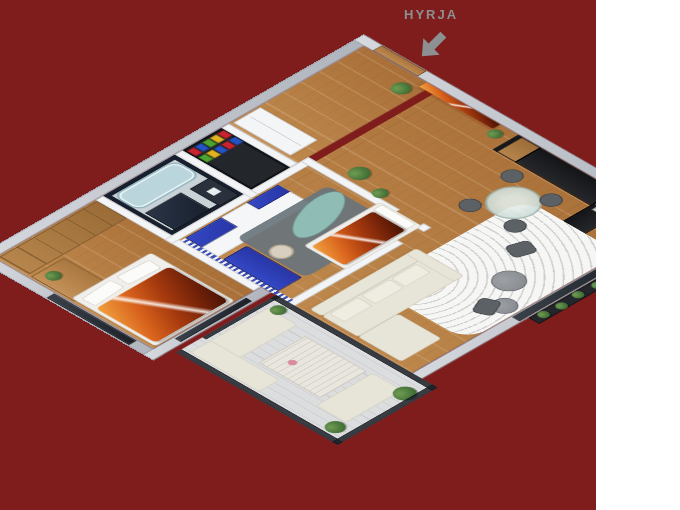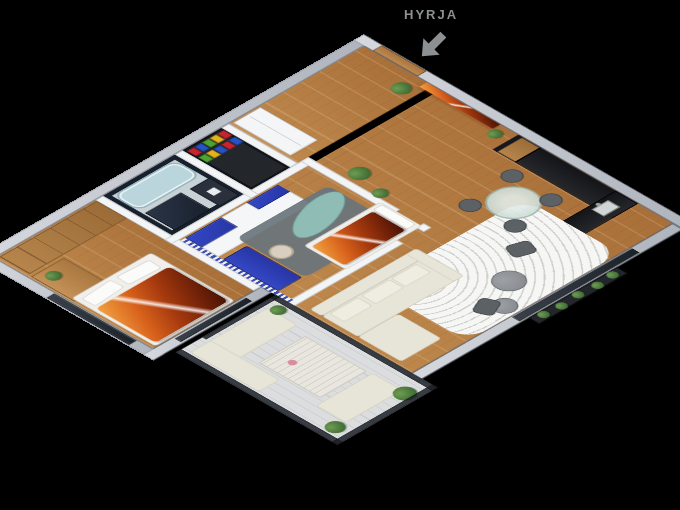--- a/index.html
+++ b/index.html
@@ -1,16 +1,16 @@
 <!DOCTYPE html>
 <html style="--wall-ext: #aeb3bc; --wall-int: #f3f4f6; --wood-light: #c08a4e; --wood-dark: #a86f38; --wardrobe-wood: #9c6c38; --door-wood: #a9743f; --navy: #2735a6; --bath-dark: #18202d; --bath-floor: #c9d2d6; --tub: #bad5dc; --canyon-hi: #f2a341; --canyon-mid: #a63a0e; --canyon-deep: #471203; --cream: #e7e4d8; --cream-deep: #d5d1c2; --rug: #f6f6f4; --slate: #69747c; --teal: #8fbcb4; --glass: #1c2128; --glass-table: #c4d6d0; --stone: #dcdddf; --plant: #3f6c33; --plant-light: #6f9c53; --gray-table: #83878b; --chair-gray: #5c6166; --label: #8d9093; --box-red: #c8242f; --box-blue: #2653c3; --box-green: #4ea32f; --box-yellow: #e0b31f;"><head>
 <meta charset="utf-8">
 <style>
   html,body{margin:0;padding:0;background:#ffffff;}
-  #stage{position:relative;width:680px;height:510px;overflow:hidden;background:#000000;
+  #stage{position:relative;width:596px;height:510px;overflow:hidden;background:#7f1d1d;
          font-family:"Liberation Sans",sans-serif;}
   
   .iso{position:absolute;left:85px;top:12px;width:520px;height:470px;
        transform:rotateX(55deg) rotateZ(-45deg) scale(1.06);}
   .iso *{position:absolute;box-sizing:border-box;}
   
   .floor{z-index:1;}
   .wall{z-index:3;}
   .furn{z-index:4;}
   .glass{z-index:5;}

